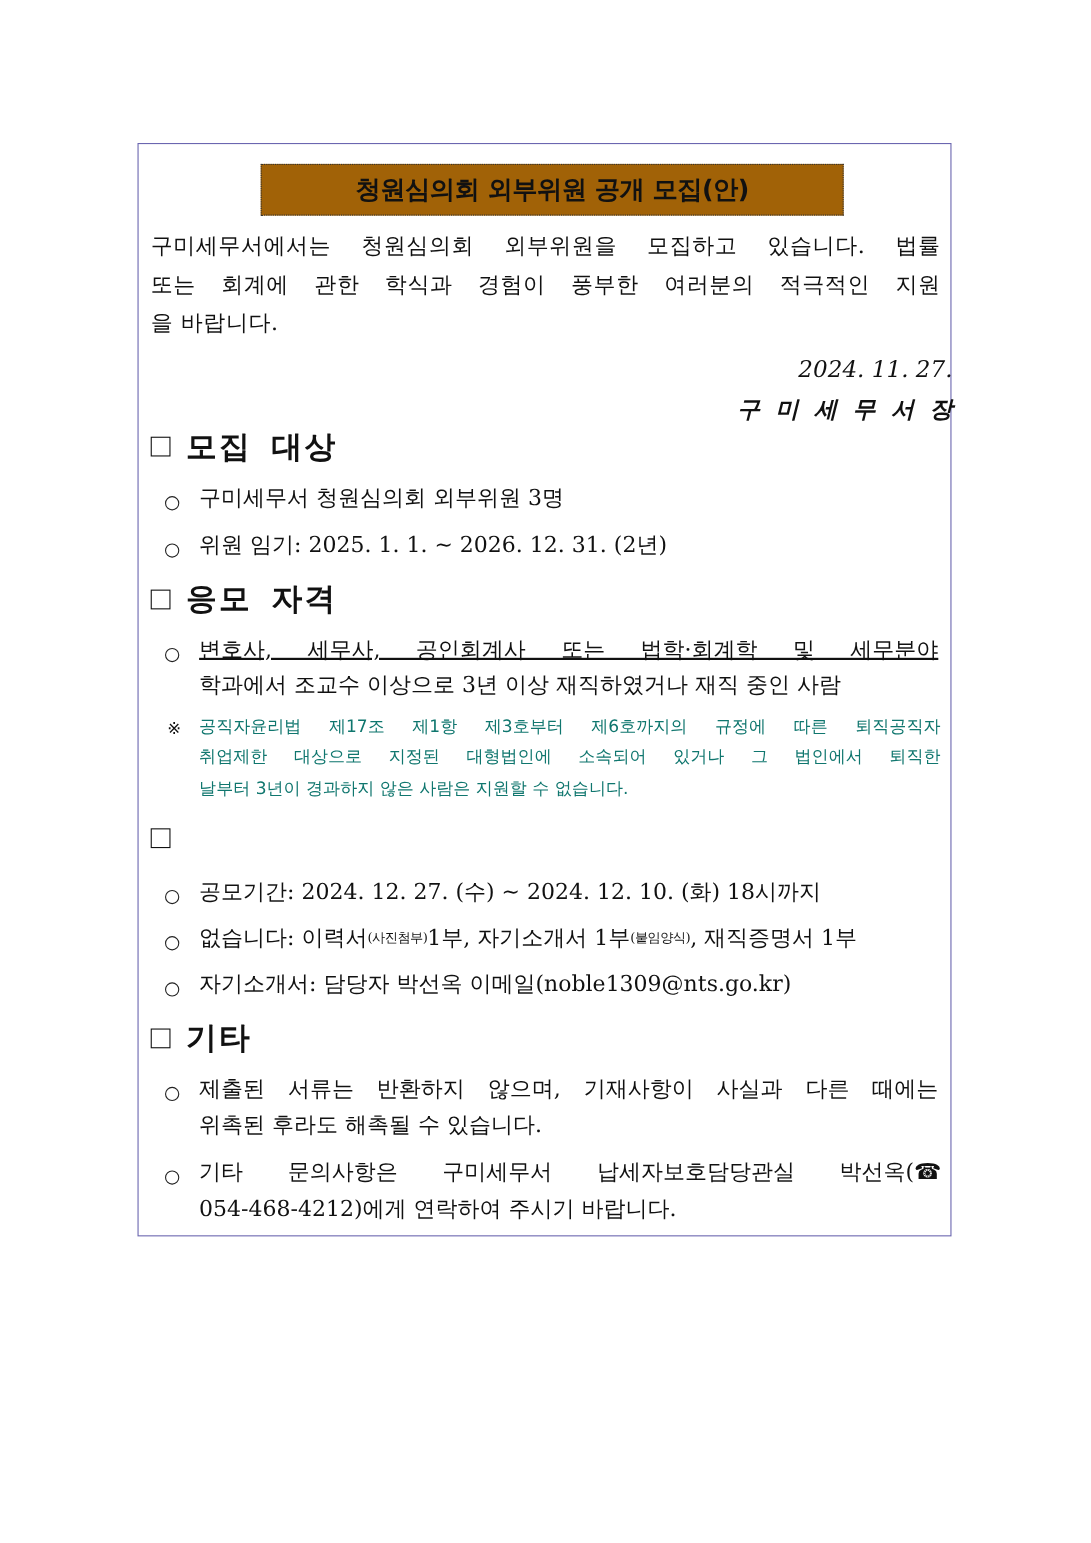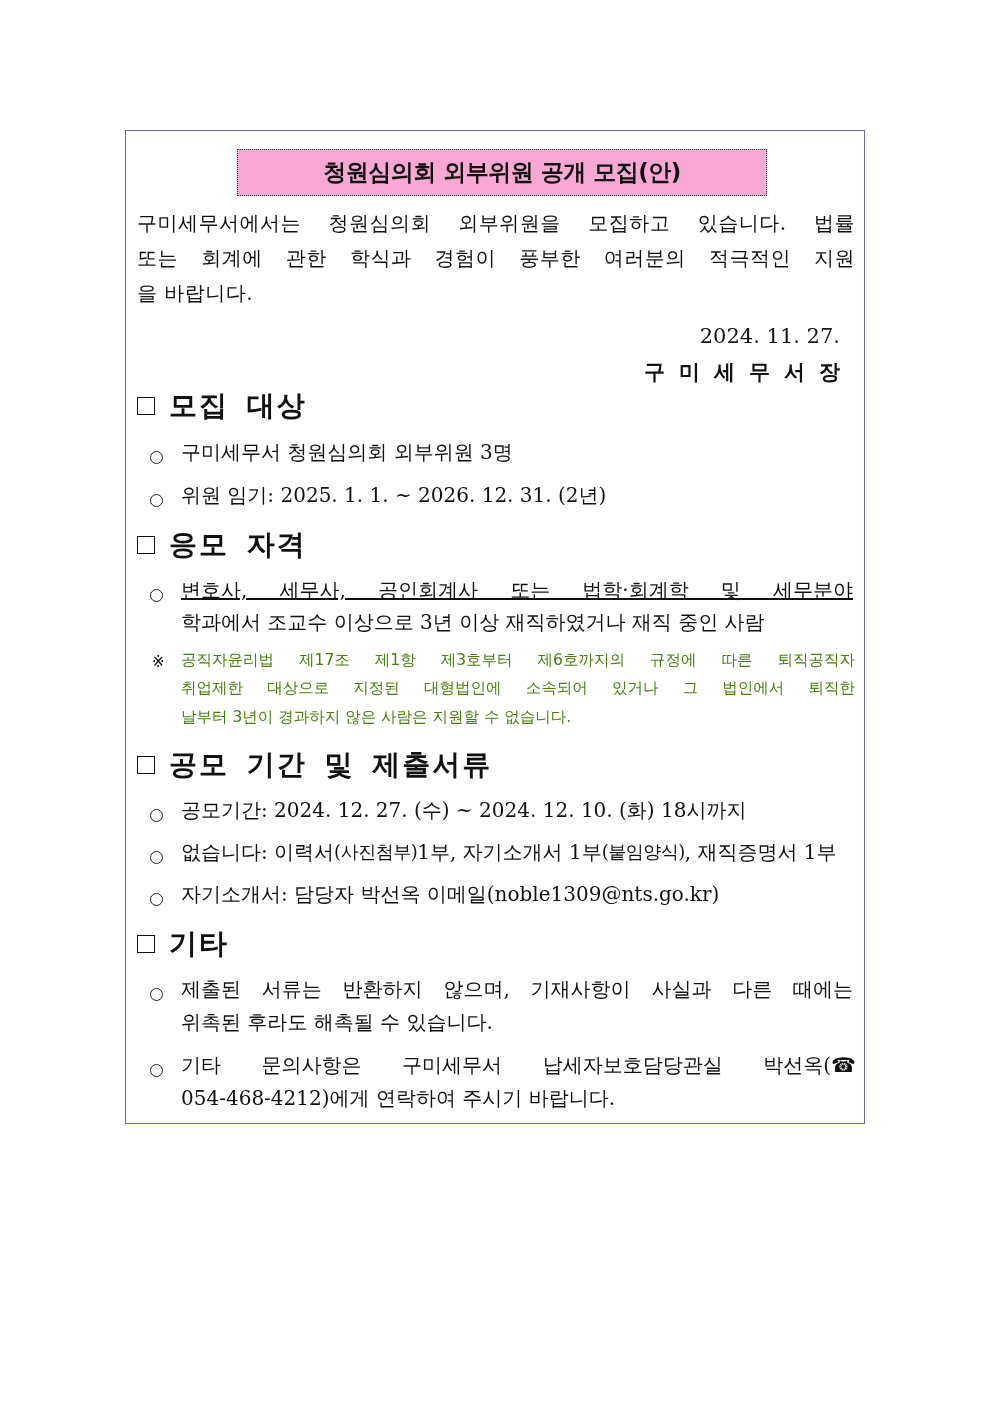--- a/index.html
+++ b/index.html
@@ -23,21 +23,21 @@
       height: 994px;
       border: 1.5px solid #6b66b0;
       box-sizing: border-box;
     }
     .title-box {
       position: absolute;
       left: 237px;
       top: 149px;
       width: 530px;
       height: 47px;
-      background: #f9a8d4;
+      background: #a16207;
       border: 1px dotted #333333;
       box-sizing: border-box;
       display: flex;
       align-items: center;
       justify-content: center;
     }
     .title-text {
       font-family: "DejaVu Sans", "Liberation Sans", sans-serif;
       font-weight: bold;
       font-size: 23px;
@@ -52,22 +52,23 @@
     }
     .intro {
       left: 137px;
       width: 718px;
       text-align: justify;
       text-align-last: justify;
       letter-spacing: 0.5px;
     }
     .intro.last { text-align-last: left; }
     .right {
-      right: 152px;
+      right: 126px;
       text-align: left;
+      font-style: italic;
     }
     .date { font-size: 21px; }
     .signer {
       font-weight: bold;
       font-size: 21px;
       letter-spacing: 14px;
       margin-right: -14px;
     }
     .section {
       left: 137px;
@@ -116,24 +117,24 @@
       font-family: "DejaVu Sans", "Liberation Sans", sans-serif;
     }
     .note {
       left: 181px;
       width: 674px;
       font-family: "DejaVu Sans", "Liberation Sans", sans-serif;
       font-size: 15.5px;
       line-height: 20px;
       text-align: justify;
       text-align-last: justify;
-      color: #4d7c0f;
+      color: #0f766e;
     }
     .note.last { text-align-last: left; }
-    .small { font-size: 18px; letter-spacing: -0.5px; }
+    .small { font-size: 12px; letter-spacing: -0.5px; }
     .phone-icon { font-family: "DejaVu Sans", sans-serif; font-weight: bold; }
   </style>
 </head>
 <body>
 
 <div class="frame"></div>
 
 <div class="title-box">
   <span class="title-text">청원심의회 외부위원 공개 모집(안)</span>
 </div>
@@ -168,21 +169,20 @@
 </div>
 <div class="line cont" style="top:610px;">학과에서 조교수 이상으로 3년 이상 재직하였거나 재직 중인 사람</div>
 
 <div class="line note-mark" style="top:650px;">※</div>
 <div class="line note" style="top:650px;">공직자윤리법 제17조 제1항 제3호부터 제6호까지의 규정에 따른 퇴직공직자</div>
 <div class="line note" style="top:678px;">취업제한 대상으로 지정된 대형법인에 소속되어 있거나 그 법인에서 퇴직한</div>
 <div class="line note last" style="top:707px;">날부터 3년이 경과하지 않은 사람은 지원할 수 없습니다.</div>
 
 <div class="line section" style="top:753px;">
   <span class="checkbox"></span>
-  <span class="heading-text">공모 기간 및 제출서류</span>
 </div>
 <div class="line bullet" style="top:798px;">
   <span class="circle"></span>
   <span>공모기간: 2024. 12. 27. (수)  ~  2024. 12.  10. (화)  18시까지</span>
 </div>
 <div class="line bullet" style="top:840px;">
   <span class="circle"></span>
   <span>없습니다: 이력서</span>
     <span class="small">(사진첨부)</span>
     <span> 1부, 자기소개서 1부</span>

